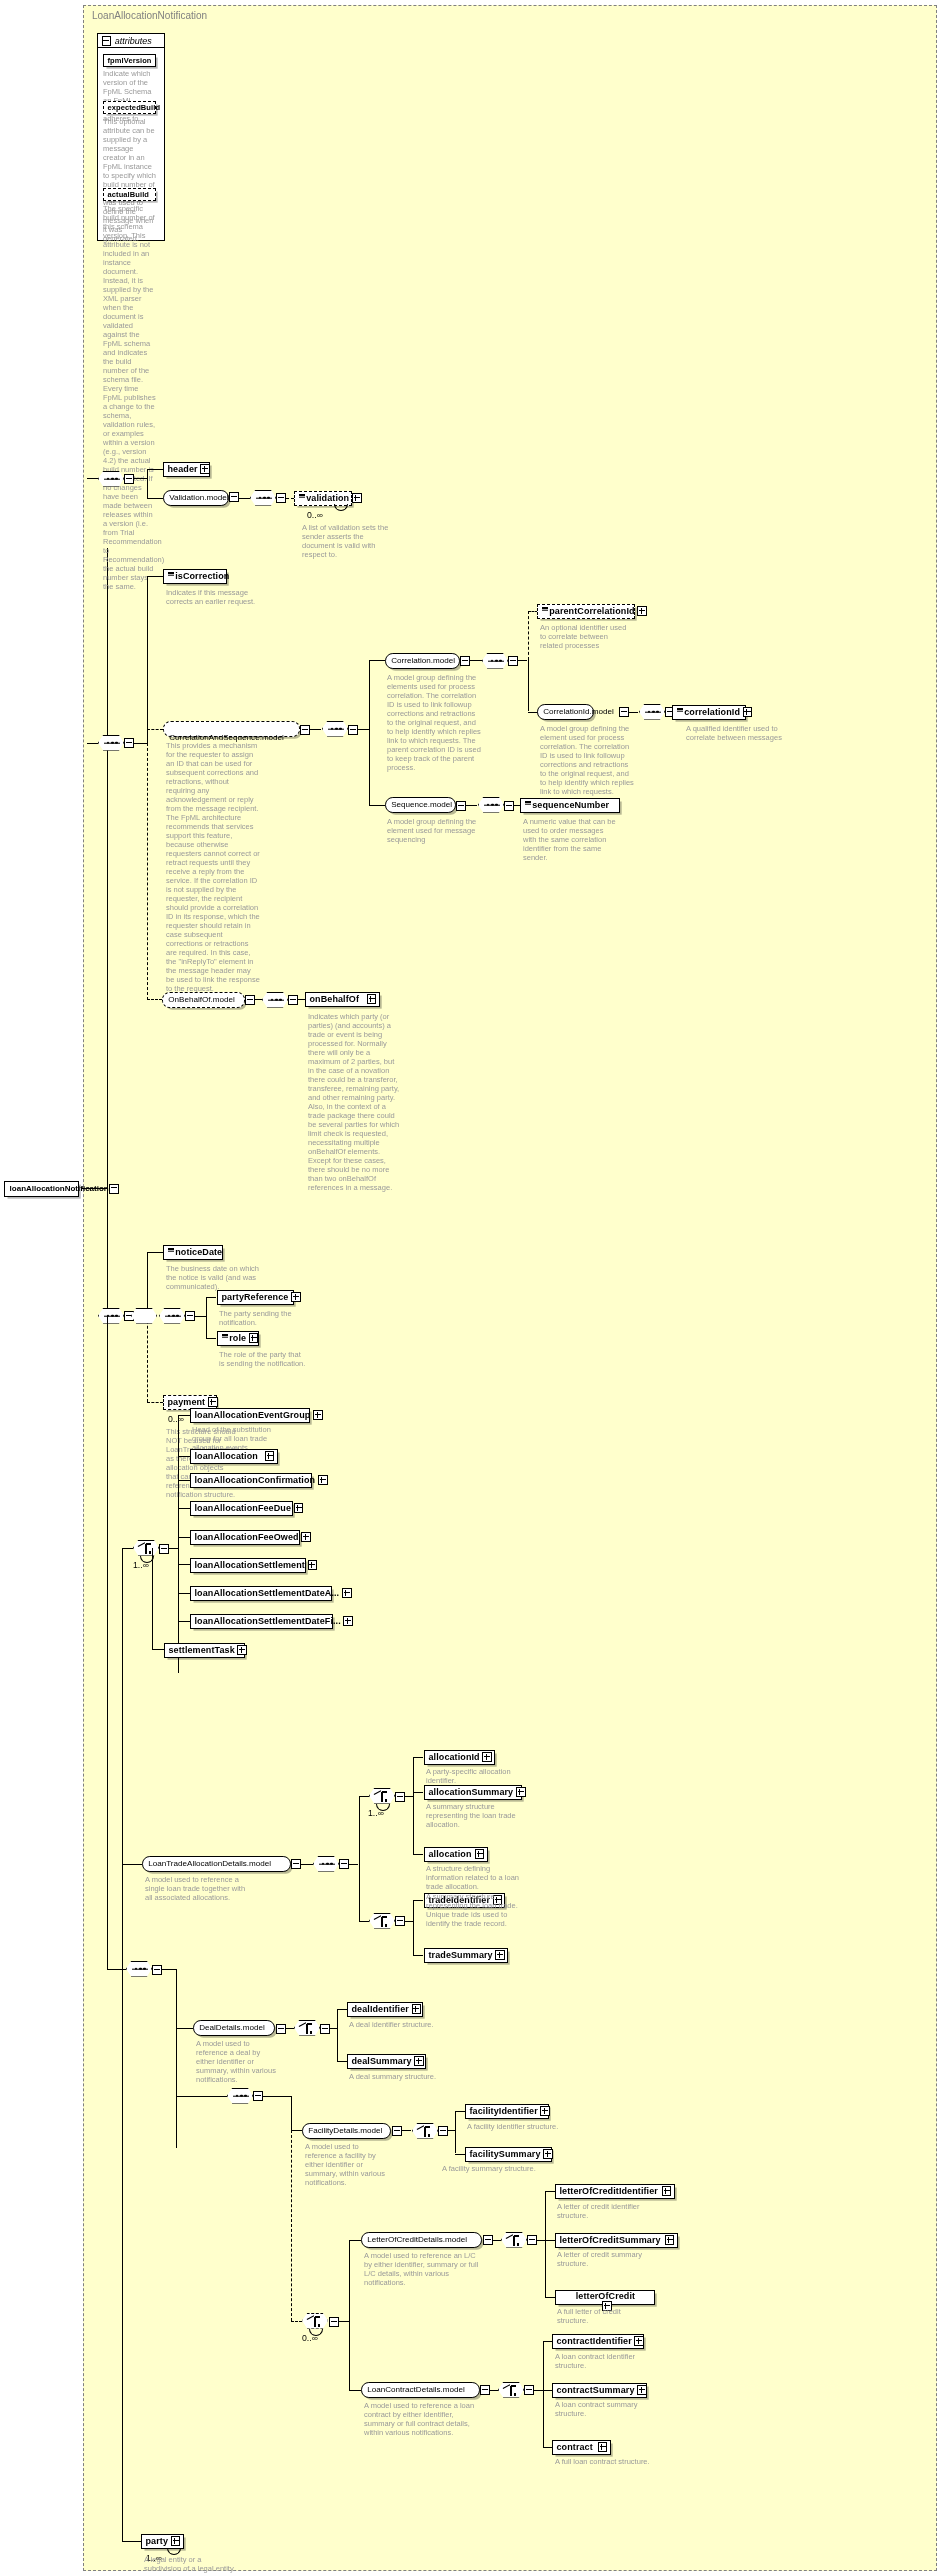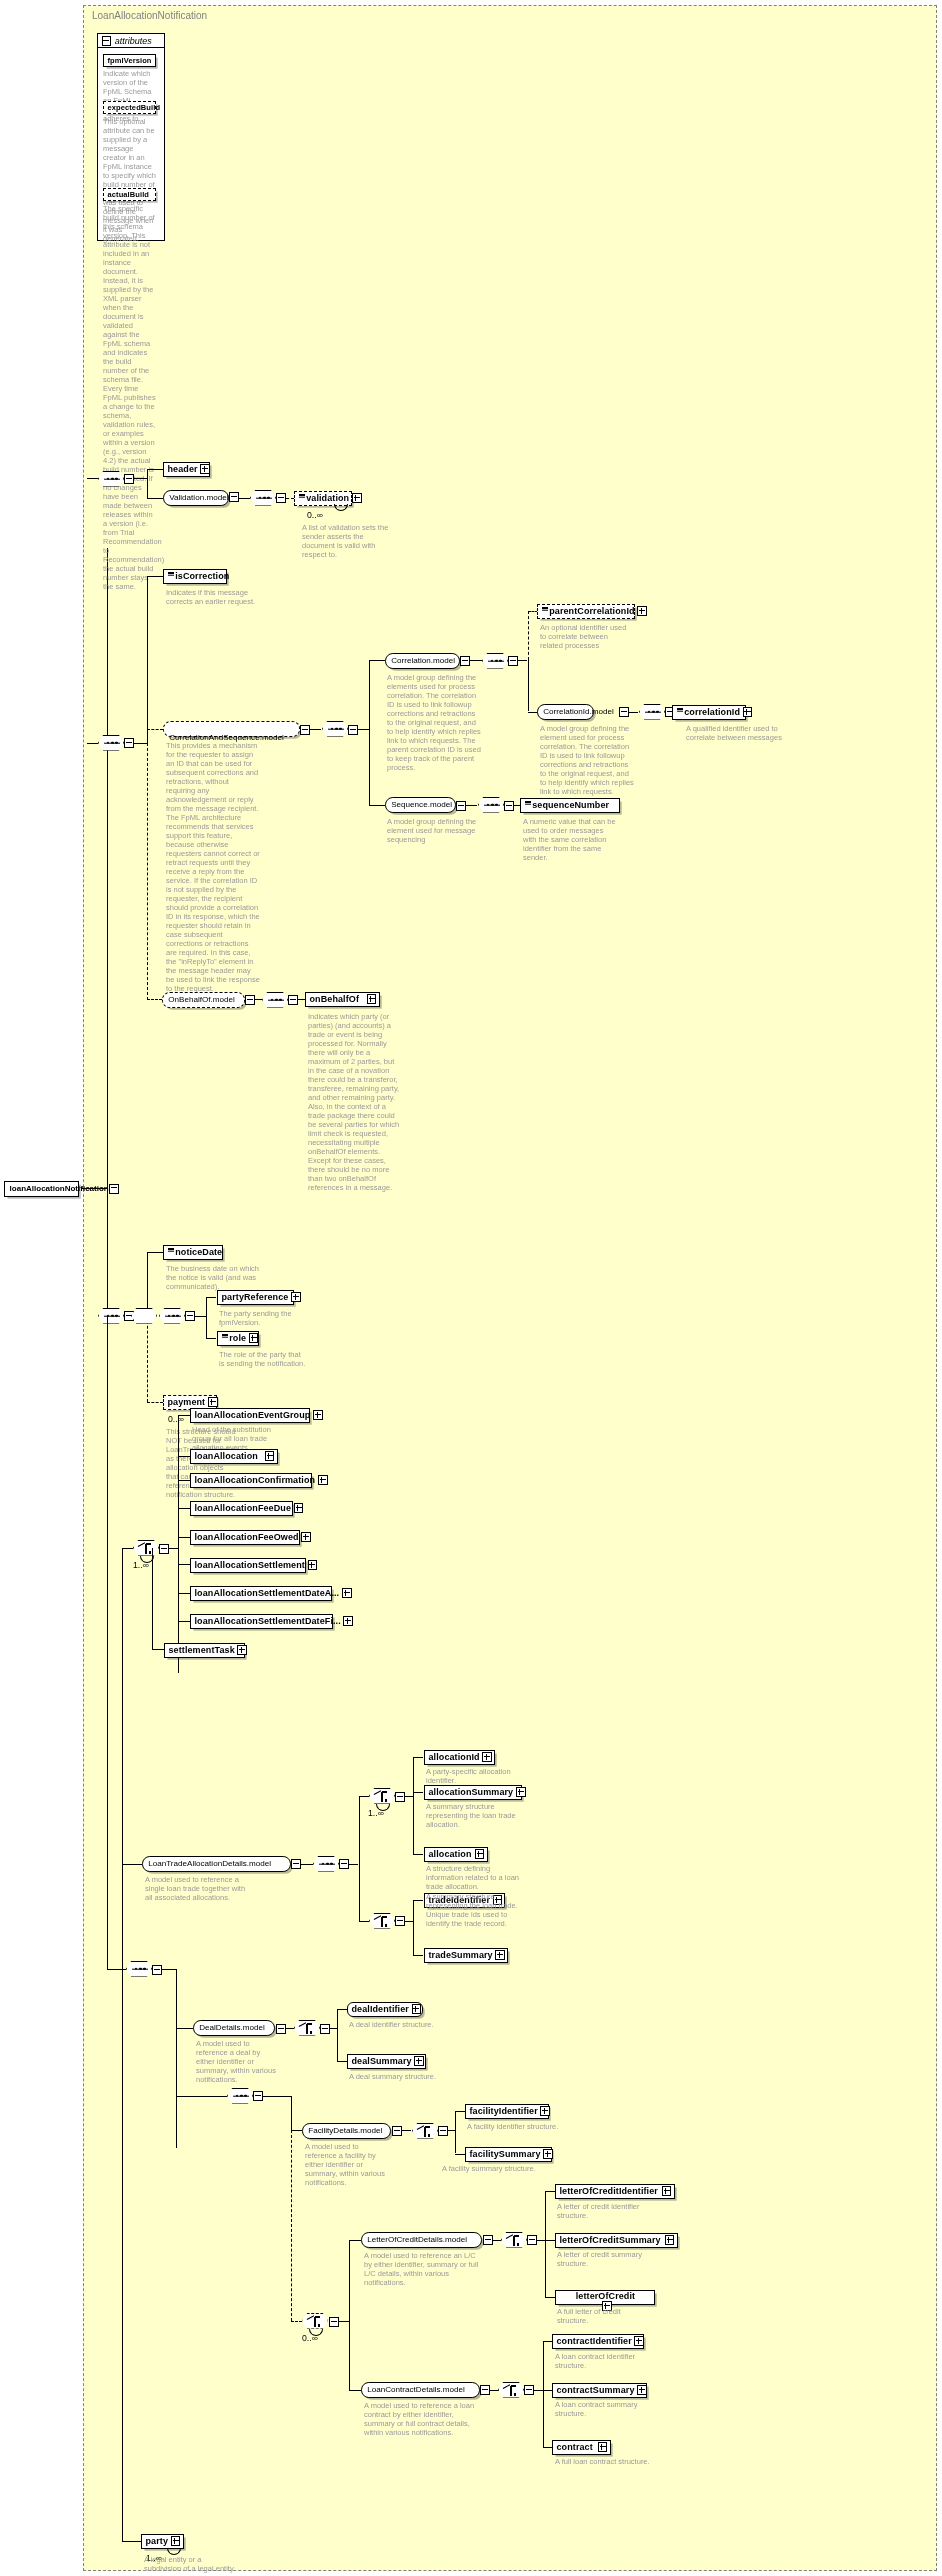--- a/index.html
+++ b/index.html
@@ -473,21 +473,21 @@
   </div>
   <div class="pmbox" style="left:185px;top:1311px;"></div>
   <div class="h" style="left:194px;top:1316px;width:12px;"></div>
   <div class="v" style="left:206px;top:1297px;height:42px;"></div>
 
   <div class="h" style="left:206px;top:1297px;width:10.4px;"></div>
   <div class="node" style="left:217px;top:1290px;width:77px;">
     <span class="nlbl">partyReference</span>
     <span class="pm plus"></span>
   </div>
-  <div class="ann" style="left:219px;top:1309px;width:83px;">The party sending the fpmlVersion.</div>
+  <div class="ann" style="left:219px;top:1309px;width:83px;">The party sending the notification.</div>
 
   <div class="h" style="left:206px;top:1338px;width:10.4px;"></div>
   <div class="node" style="left:217px;top:1331px;width:42px;">
     <span class="seqmark"></span>
     <span class="nlbl">role</span>
     <span class="pm plus"></span>
   </div>
   <div class="ann" style="left:219px;top:1350px;width:87px;">The role of the party that is sending the notification.</div>
 
   <div class="h dash" style="left:147px;top:1402px;width:15.6px;"></div>
@@ -688,21 +688,21 @@
         <i class="d"></i>
         <i class="h"></i>
         <i class="h"></i>
     </span>
   </div>
   <div class="pmbox" style="left:320px;top:2024px;"></div>
   <div class="h" style="left:329px;top:2028px;width:7.8px;"></div>
   <div class="v" style="left:337px;top:2009px;height:52px;"></div>
 
   <div class="h" style="left:337px;top:2009px;width:9.5px;"></div>
-  <div class="node" style="left:347px;top:2002px;width:76px;border-radius:6px;">
+  <div class="node" style="left:347px;top:2002px;width:76px;">
     <span class="nlbl">dealIdentifier</span>
     <span class="pm plus"></span>
   </div>
   <div class="ann" style="left:349px;top:2020px;width:94px;">A deal identifier structure.</div>
 
   <div class="h" style="left:337px;top:2061px;width:9.5px;"></div>
   <div class="node" style="left:347px;top:2054px;width:79px;">
     <span class="nlbl">dealSummary</span>
     <span class="pm plus"></span>
   </div>

